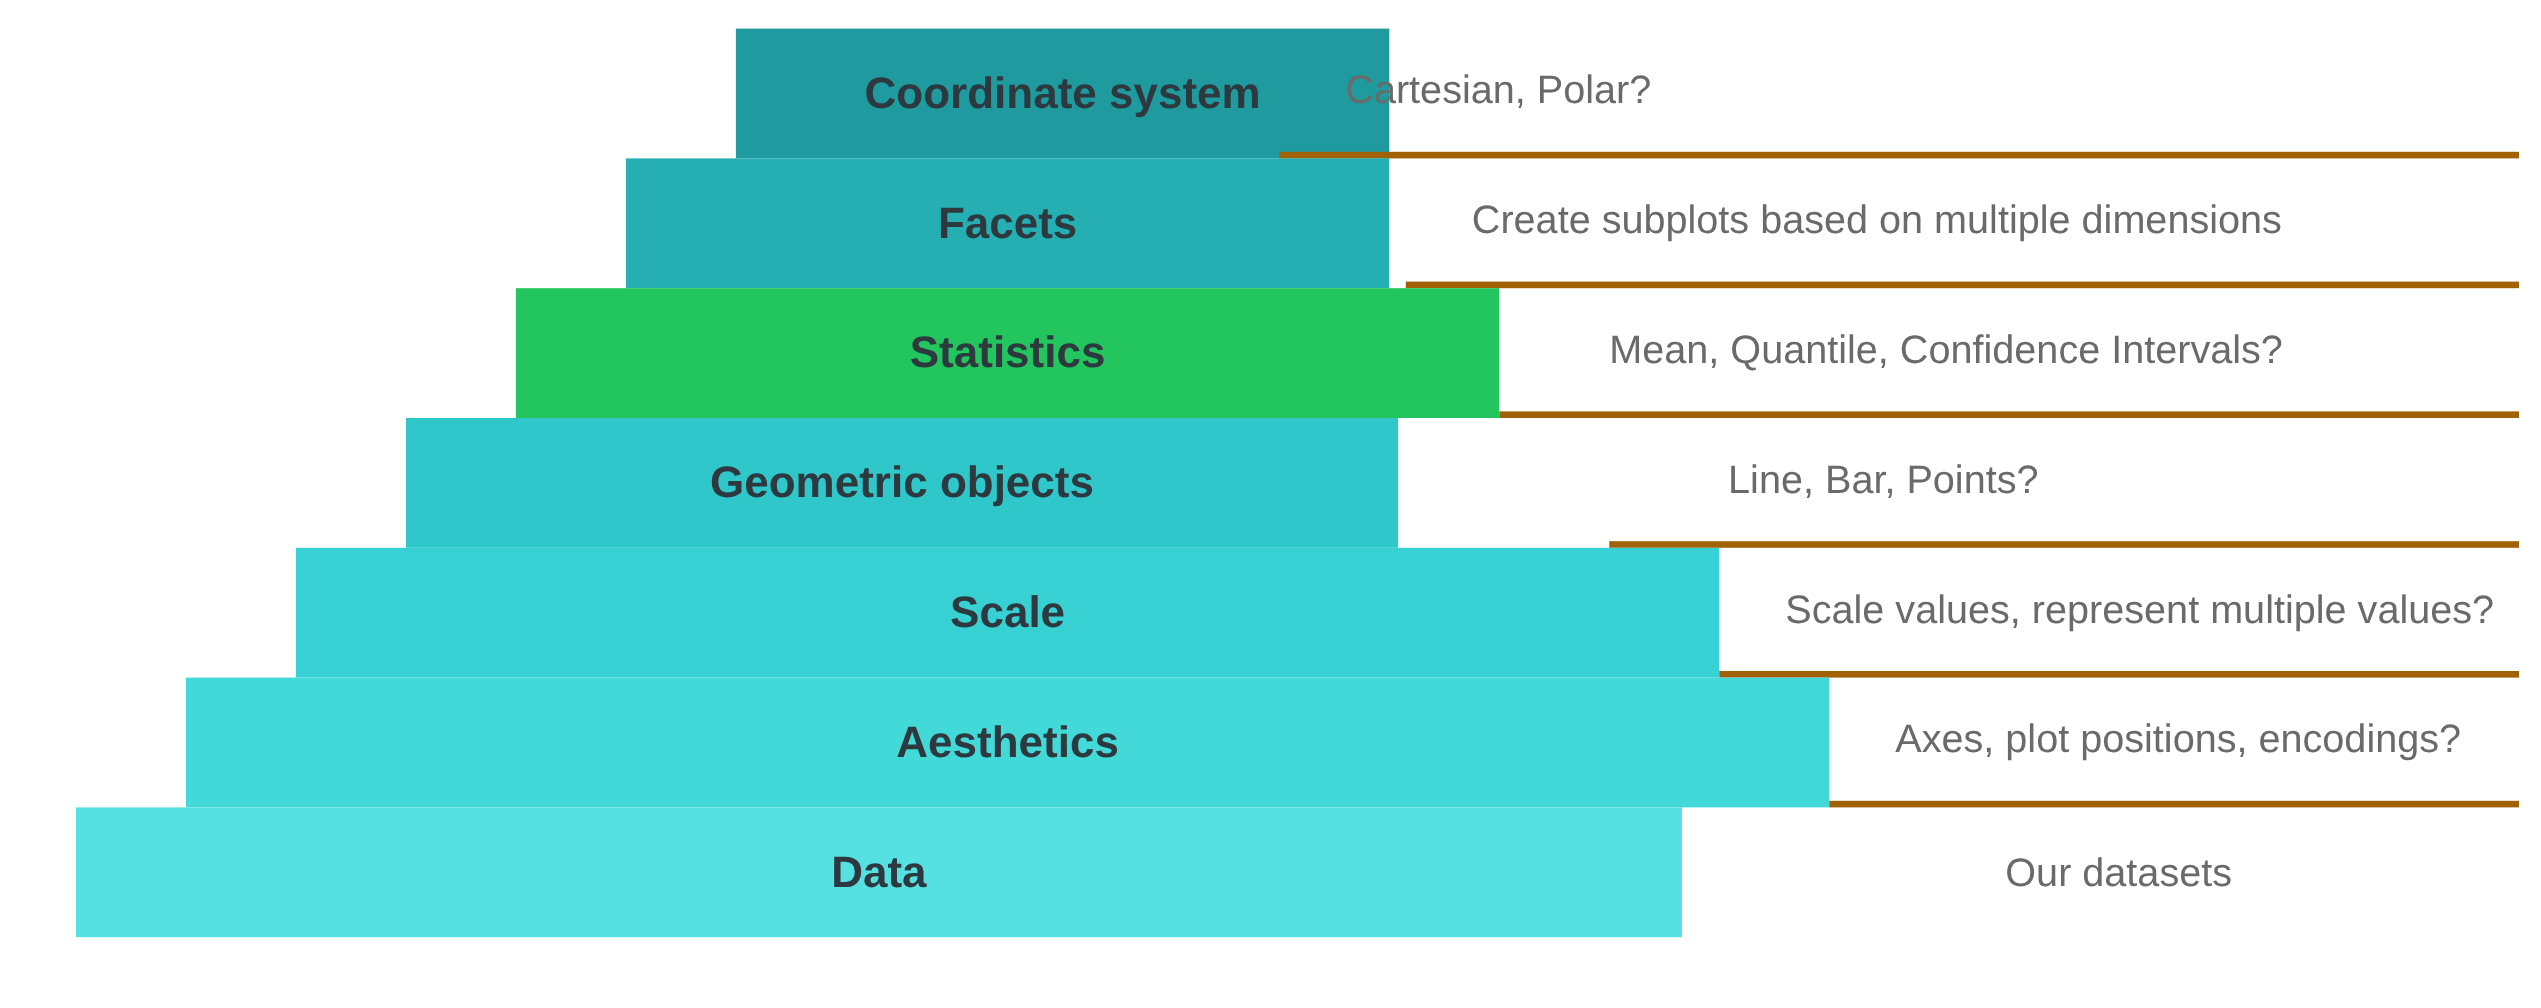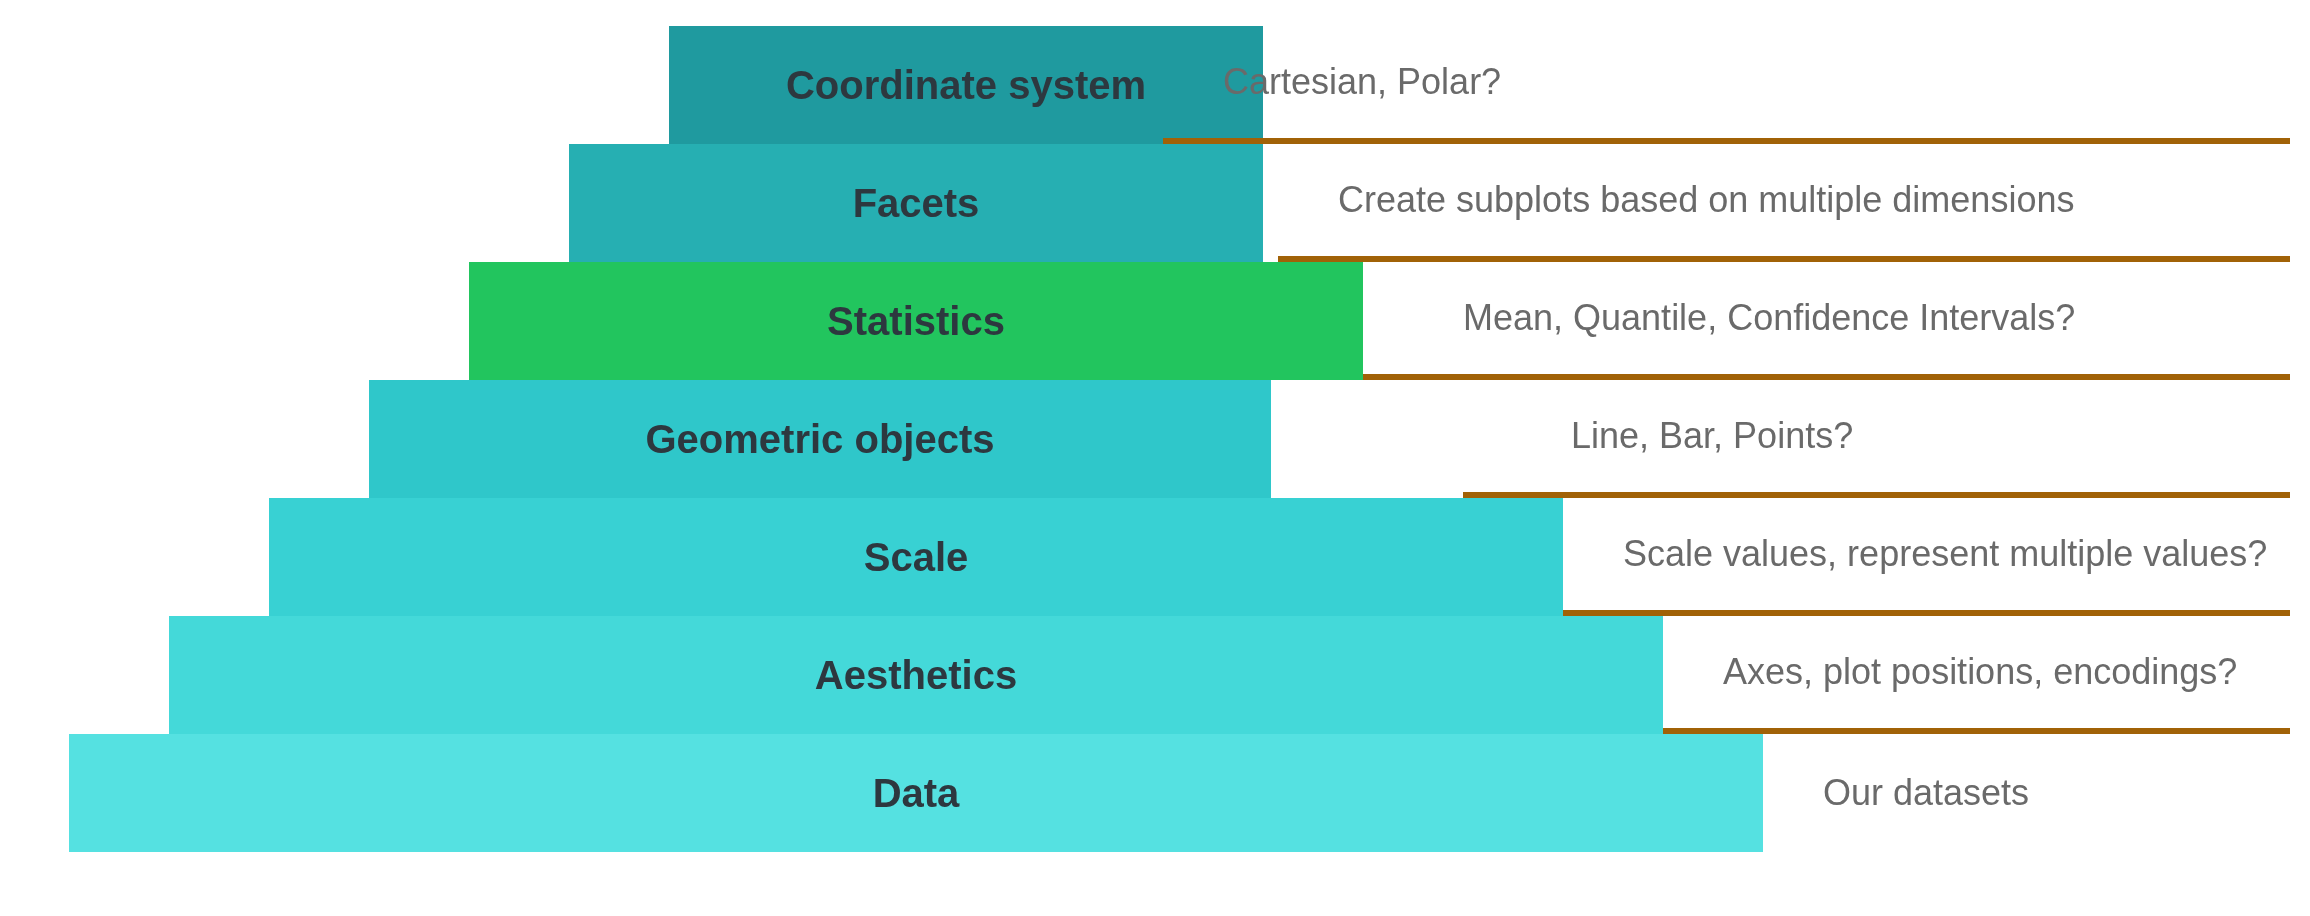--- a/index.html
+++ b/index.html
@@ -86,20 +86,20 @@
     <span class="desc">Scale values, represent multiple values?</span>
   </div>
 
   <div class="block" style="top: 616px; left: 169px; width: 1494px; background-color: rgb(68, 217, 217);">
     <span class="block-label">Aesthetics</span>
   </div>
   <div class="desc-wrap bordered" style="top:616px; left:1663px; right:20px;">
     <span class="desc">Axes, plot positions, encodings?</span>
   </div>
 
-  <div class="block" style="top: 734px; left: 69px; width: 1694px; background-color: rgb(85, 225, 225);">
+  <div class="block" style="top: 734px; left: 69px; width: 1460px; background-color: rgb(85, 225, 225);">
     <span class="block-label">Data</span>
   </div>
   <div class="desc-wrap" style="top:734px; left:1763px; right:20px;">
     <span class="desc">Our datasets</span>
   </div>
 
 </div>
 
 </body></html>

